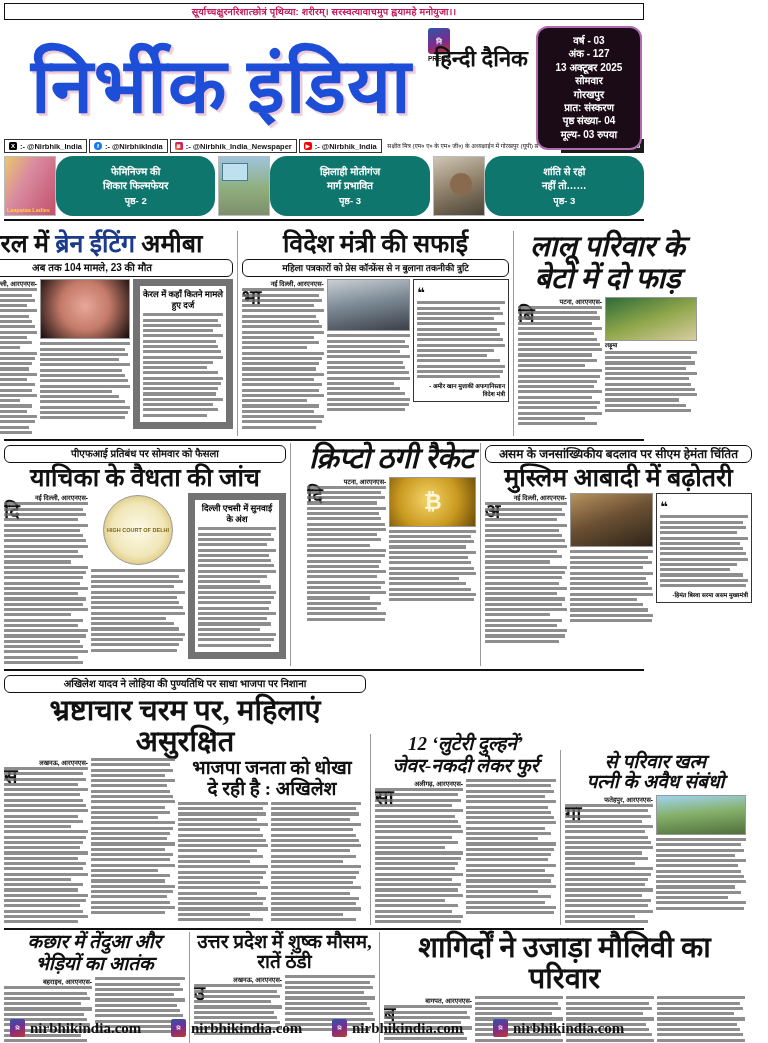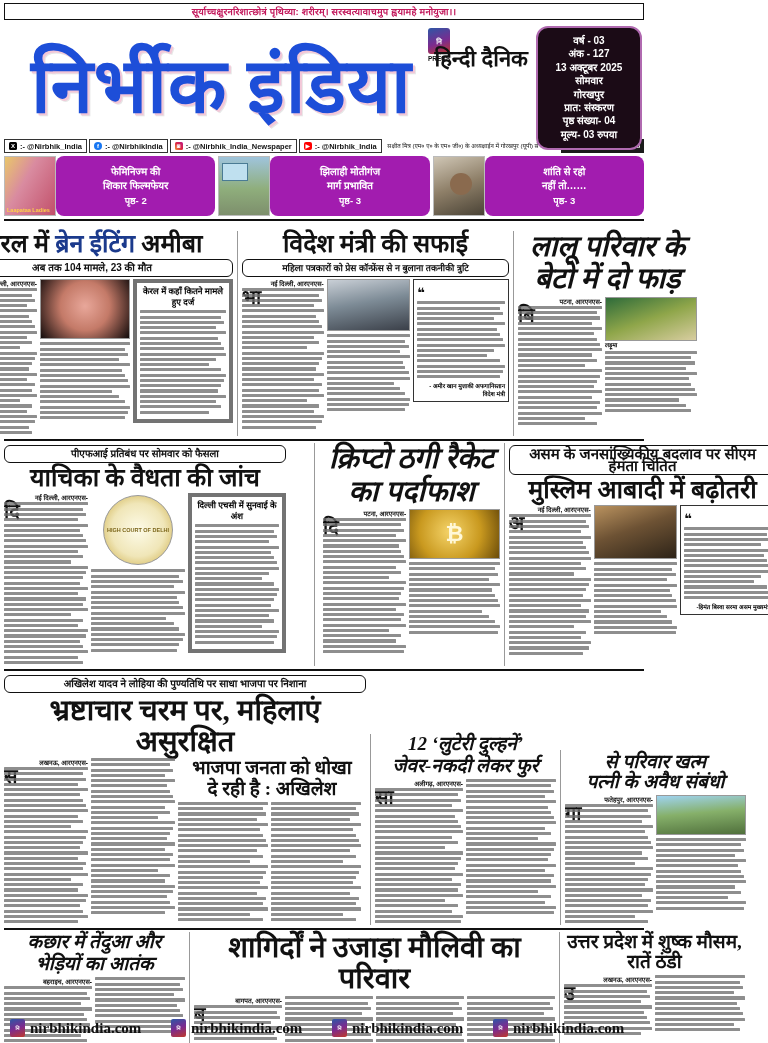--- a/index.html
+++ b/index.html
@@ -68,21 +68,21 @@
   .social-spacer { flex: 1; }
   .pub-line { font-size: 6px; color: #111; display: flex; align-items: center; white-space: nowrap; }
   .rni { background: #1b1b1b; color: #fff; font-size: 6px; font-weight: bold;
          display: flex; align-items: center; padding: 0 4px; white-space: nowrap; }
 
   
   .teasers { display: flex; gap: 3px; margin-top: 3px; height: 60px; }
   .teaser { flex: 1; display: flex; height: 60px; }
   .teaser-img { width: 52px; height: 60px; border: 1px solid #bbb; position: relative; overflow: hidden; }
   .teaser-txt {
-    flex: 1; background: #a21caf; border-radius: 8px; color: #fff;
+    flex: 1; background: #0f766e; border-radius: 17px; color: #fff;
     display: flex; flex-direction: column; align-items: center; justify-content: center;
     padding: 2px; text-align: center;
   }
   .teaser-txt b { font-size: 10px; line-height: 14px; font-weight: bold; display: block; }
   .teaser-txt .pg { font-size: 9.5px; font-weight: bold; margin-top: 1px; }
 
   .img-laapataa { background: linear-gradient(120deg,#e9c76a 0%,#d98ba0 40%,#c2506a 100%); }
   .img-laapataa::after { content:"Laapataa Ladies"; position:absolute; bottom:2px; left:2px;
      color:#ffd24a; font-size:5.5px; font-weight:bold; }
   .img-village { background: linear-gradient(180deg,#9fc4dc 0%,#8fae7c 55%,#7d8f6c 100%); }
@@ -119,21 +119,21 @@
   .tl.s1 { width: 100%; } .tl.s2 { width: 94%; } .tl.s3 { width: 88%; }
   .tl.s4 { width: 98%; } .tl.s5 { width: 80%; } .tl.s6 { width: 91%; }
   .dropcap {
     float: left; font-size: 20px; font-weight: bold; line-height: 18px;
     margin: 0 3px 0 0; color: #111; font-family: "Liberation Serif", serif;
   }
   .photo { border: 1px solid #999; position: relative; overflow: hidden; }
   .quote-box { border: 1px solid #333; padding: 3px; }
   .quote-mark { font-size: 13px; font-weight: bold; color: #111; line-height: 8px; }
   .qattrib { font-size: 6px; font-weight: bold; text-align: right; display:block; margin-top:2px; }
-  .subbox { border: 4px solid #737373; padding: 3px; }
+  .subbox { border: 7px solid #737373; padding: 3px; }
   .subbox-title { font-size: 8.5px; font-weight: bold; text-align: center; line-height: 11px; margin-bottom: 2px; }
 
   
   .sec { display: flex; gap: 4px; }
   .col { position: relative; }
   .vdiv { border-left: 1px solid #999; }
 
   
   .ph-brain { background: radial-gradient(circle at 50% 45%, #e8a79a 0%, #c47a68 45%, #120b0b 100%); }
   .ph-presser { background: linear-gradient(170deg,#c9cfd6 0%,#7d8b96 45%,#3b4049 100%); }
@@ -551,23 +551,22 @@
                 <div class="tl s5"></div>
               <div class="tl s1"></div>
                 <div class="tl s4"></div>
                 <div class="tl s2"></div>
             </div>
           </div>
         </div>
       </div>
     </div>
 
-    <div class="col vdiv" style="width:186px; padding-left:8px;margin-left:24px;">
+    <div class="col vdiv" style="width:186px; padding-left:16px;">
       <div class="hl hl-lg hl-ital">क्रिप्टो ठगी रैकेट</div>
-      <div class="hl hl-lg hl-ital" style="margin-top:2px;">का पर्दाफाश</div>
       <div style="display:flex; gap:3px; margin-top:3px;">
         <div class="body-col" style="width:84px;">
           <span class="byline">पटना, आरएनएस-</span>
           <span class="dropcap">दि</span>
           <div class="tl s1"></div>
             <div class="tl s2"></div>
             <div class="tl s4"></div>
             <div class="tl s3"></div>
           <div class="tl s1"></div>
             <div class="tl s6"></div>
@@ -610,21 +609,21 @@
               <div class="tl s3"></div>
               <div class="tl s2"></div>
             <div class="tl s1"></div>
               <div class="tl s4"></div>
           </div>
         </div>
       </div>
     </div>
 
     <div class="col vdiv" style="width:272px; padding-left:4px;">
-      <div class="kicker" style="font-size:15px;">असम के जनसांख्यिकीय बदलाव पर सीएम हेमंता चिंतित</div>
+      <div class="kicker" style="font-size:12px;border-radius:7px;">असम के जनसांख्यिकीय बदलाव पर सीएम हेमंता चिंतित</div>
       <div class="hl hl-xl">मुस्लिम आबादी में बढ़ोतरी</div>
       <div style="display:flex; gap:3px; margin-top:2px;">
         <div class="body-col" style="width:82px;">
           <span class="byline">नई दिल्ली, आरएनएस-</span>
           <span class="dropcap">अ</span>
           <div class="tl s1"></div>
             <div class="tl s2"></div>
             <div class="tl s4"></div>
             <div class="tl s3"></div>
           <div class="tl s1"></div>
@@ -979,20 +978,53 @@
             <div class="tl s6"></div>
             <div class="tl s2"></div>
             <div class="tl s4"></div>
           <div class="tl s1"></div>
             <div class="tl s3"></div>
             <div class="tl s2"></div>
         </div>
       </div>
     </div>
 
+    <div class="col vdiv" style="width:190px; padding-left:4px;">
+      <div class="hl hl-md">उत्तर प्रदेश में शुष्क मौसम, रातें ठंडी</div>
+      <div style="display:flex; gap:3px; margin-top:3px;">
+        <div class="body-col" style="width:88px;">
+          <span class="byline">लखनऊ, आरएनएस-</span>
+          <span class="dropcap">उ</span>
+          <div class="tl s1"></div>
+            <div class="tl s2"></div>
+            <div class="tl s4"></div>
+            <div class="tl s3"></div>
+          <div class="tl s1"></div>
+            <div class="tl s6"></div>
+            <div class="tl s2"></div>
+            <div class="tl s4"></div>
+          <div class="tl s1"></div>
+            <div class="tl s3"></div>
+        </div>
+        <div class="body-col" style="width:90px;">
+          <div class="tl s1"></div>
+            <div class="tl s2"></div>
+            <div class="tl s4"></div>
+            <div class="tl s3"></div>
+          <div class="tl s1"></div>
+            <div class="tl s6"></div>
+            <div class="tl s2"></div>
+            <div class="tl s4"></div>
+          <div class="tl s1"></div>
+            <div class="tl s3"></div>
+            <div class="tl s2"></div>
+        </div>
+      </div>
+    </div>
+
     <div class="col vdiv" style="width:366px; padding-left:4px;">
       <div class="hl hl-lg">शागिर्दों ने उजाड़ा मौलिवी का परिवार</div>
       <div style="display:flex; gap:3px; margin-top:3px;">
         <div class="body-col" style="width:88px;">
           <span class="byline">बागपत, आरएनएस-</span>
           <span class="dropcap">ब</span>
           <div class="tl s1"></div>
             <div class="tl s2"></div>
             <div class="tl s4"></div>
             <div class="tl s3"></div>
@@ -1028,53 +1060,20 @@
             <div class="tl s4"></div>
             <div class="tl s3"></div>
           <div class="tl s1"></div>
             <div class="tl s6"></div>
             <div class="tl s2"></div>
             <div class="tl s4"></div>
           <div class="tl s1"></div>
         </div>
       </div>
     </div>
-
-    <div class="col vdiv" style="width:190px; padding-left:4px;">
-      <div class="hl hl-md">उत्तर प्रदेश में शुष्क मौसम, रातें ठंडी</div>
-      <div style="display:flex; gap:3px; margin-top:3px;">
-        <div class="body-col" style="width:88px;">
-          <span class="byline">लखनऊ, आरएनएस-</span>
-          <span class="dropcap">उ</span>
-          <div class="tl s1"></div>
-            <div class="tl s2"></div>
-            <div class="tl s4"></div>
-            <div class="tl s3"></div>
-          <div class="tl s1"></div>
-            <div class="tl s6"></div>
-            <div class="tl s2"></div>
-            <div class="tl s4"></div>
-          <div class="tl s1"></div>
-            <div class="tl s3"></div>
-        </div>
-        <div class="body-col" style="width:90px;">
-          <div class="tl s1"></div>
-            <div class="tl s2"></div>
-            <div class="tl s4"></div>
-            <div class="tl s3"></div>
-          <div class="tl s1"></div>
-            <div class="tl s6"></div>
-            <div class="tl s2"></div>
-            <div class="tl s4"></div>
-          <div class="tl s1"></div>
-            <div class="tl s3"></div>
-            <div class="tl s2"></div>
-        </div>
-      </div>
-    </div>
   </div>
 
   <div class="footer">
     <div class="foot-cell">
       <span class="foot-logo">नि</span>
       <span class="foot-url">nirbhikindia.com</span>
     </div>
     <div class="foot-cell">
       <span class="foot-logo">नि</span>
       <span class="foot-url">nirbhikindia.com</span>

